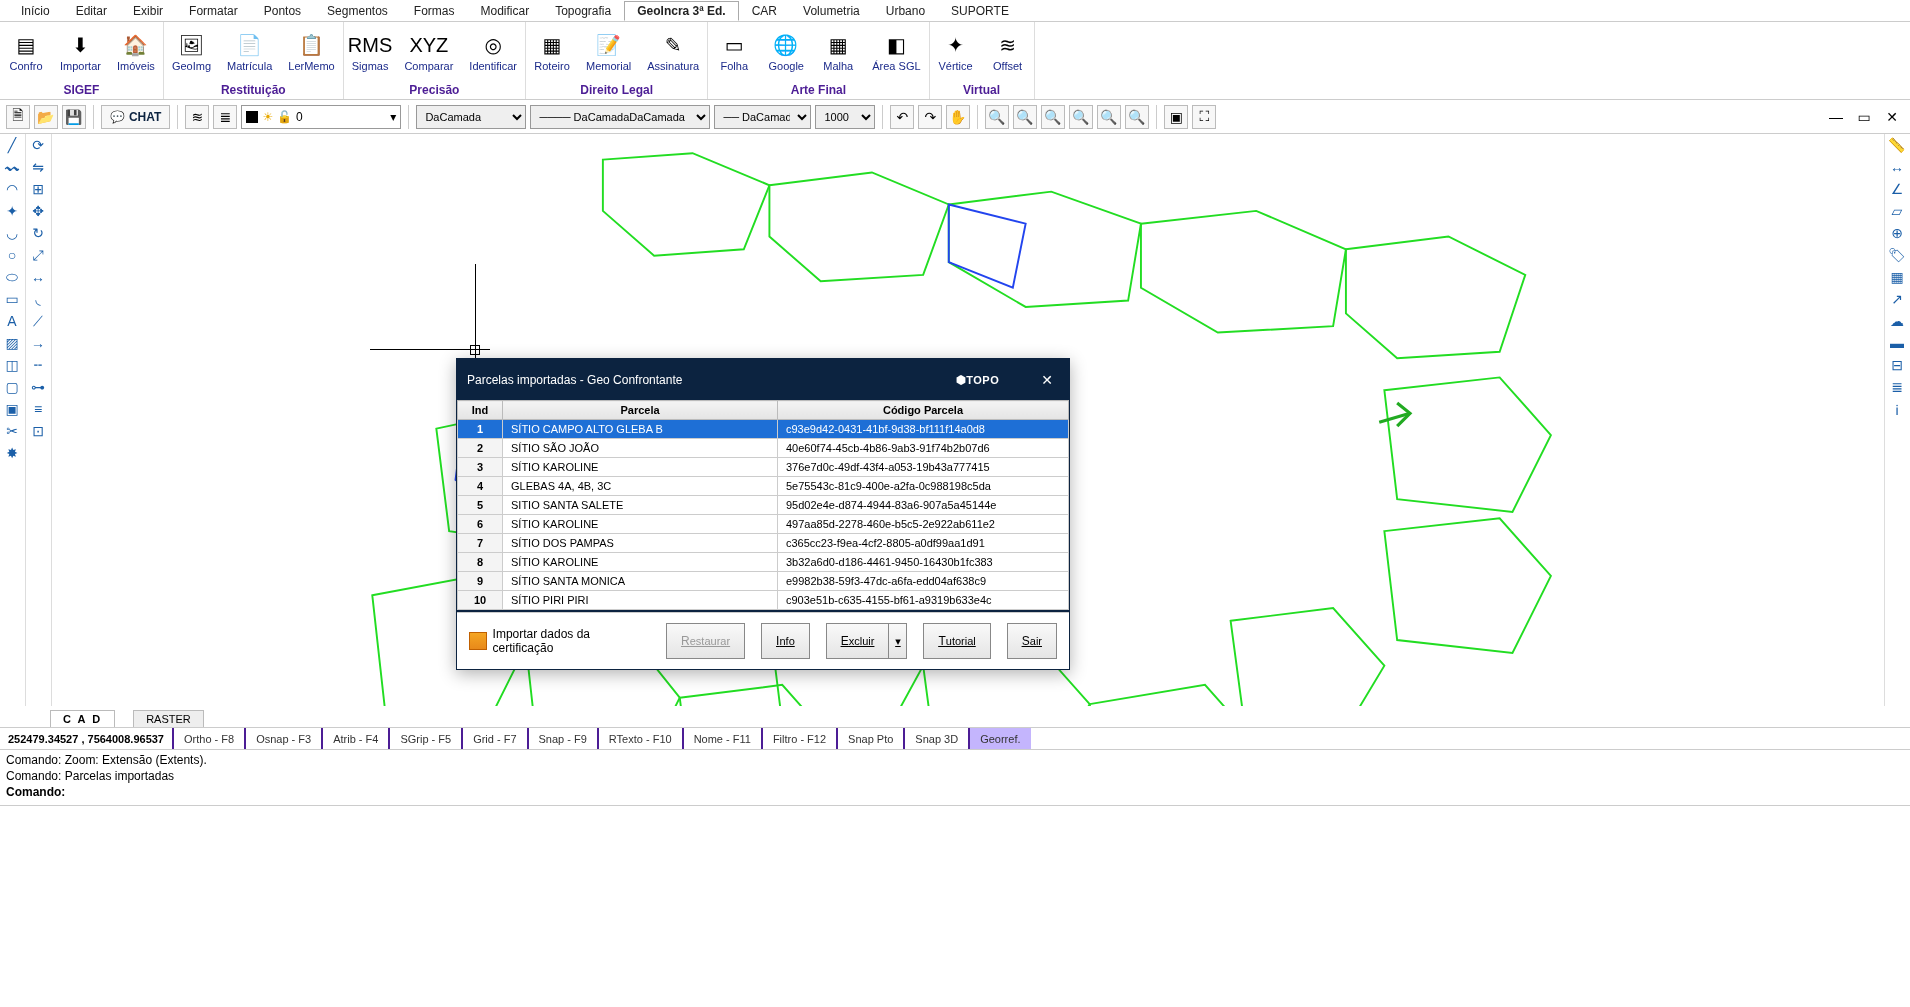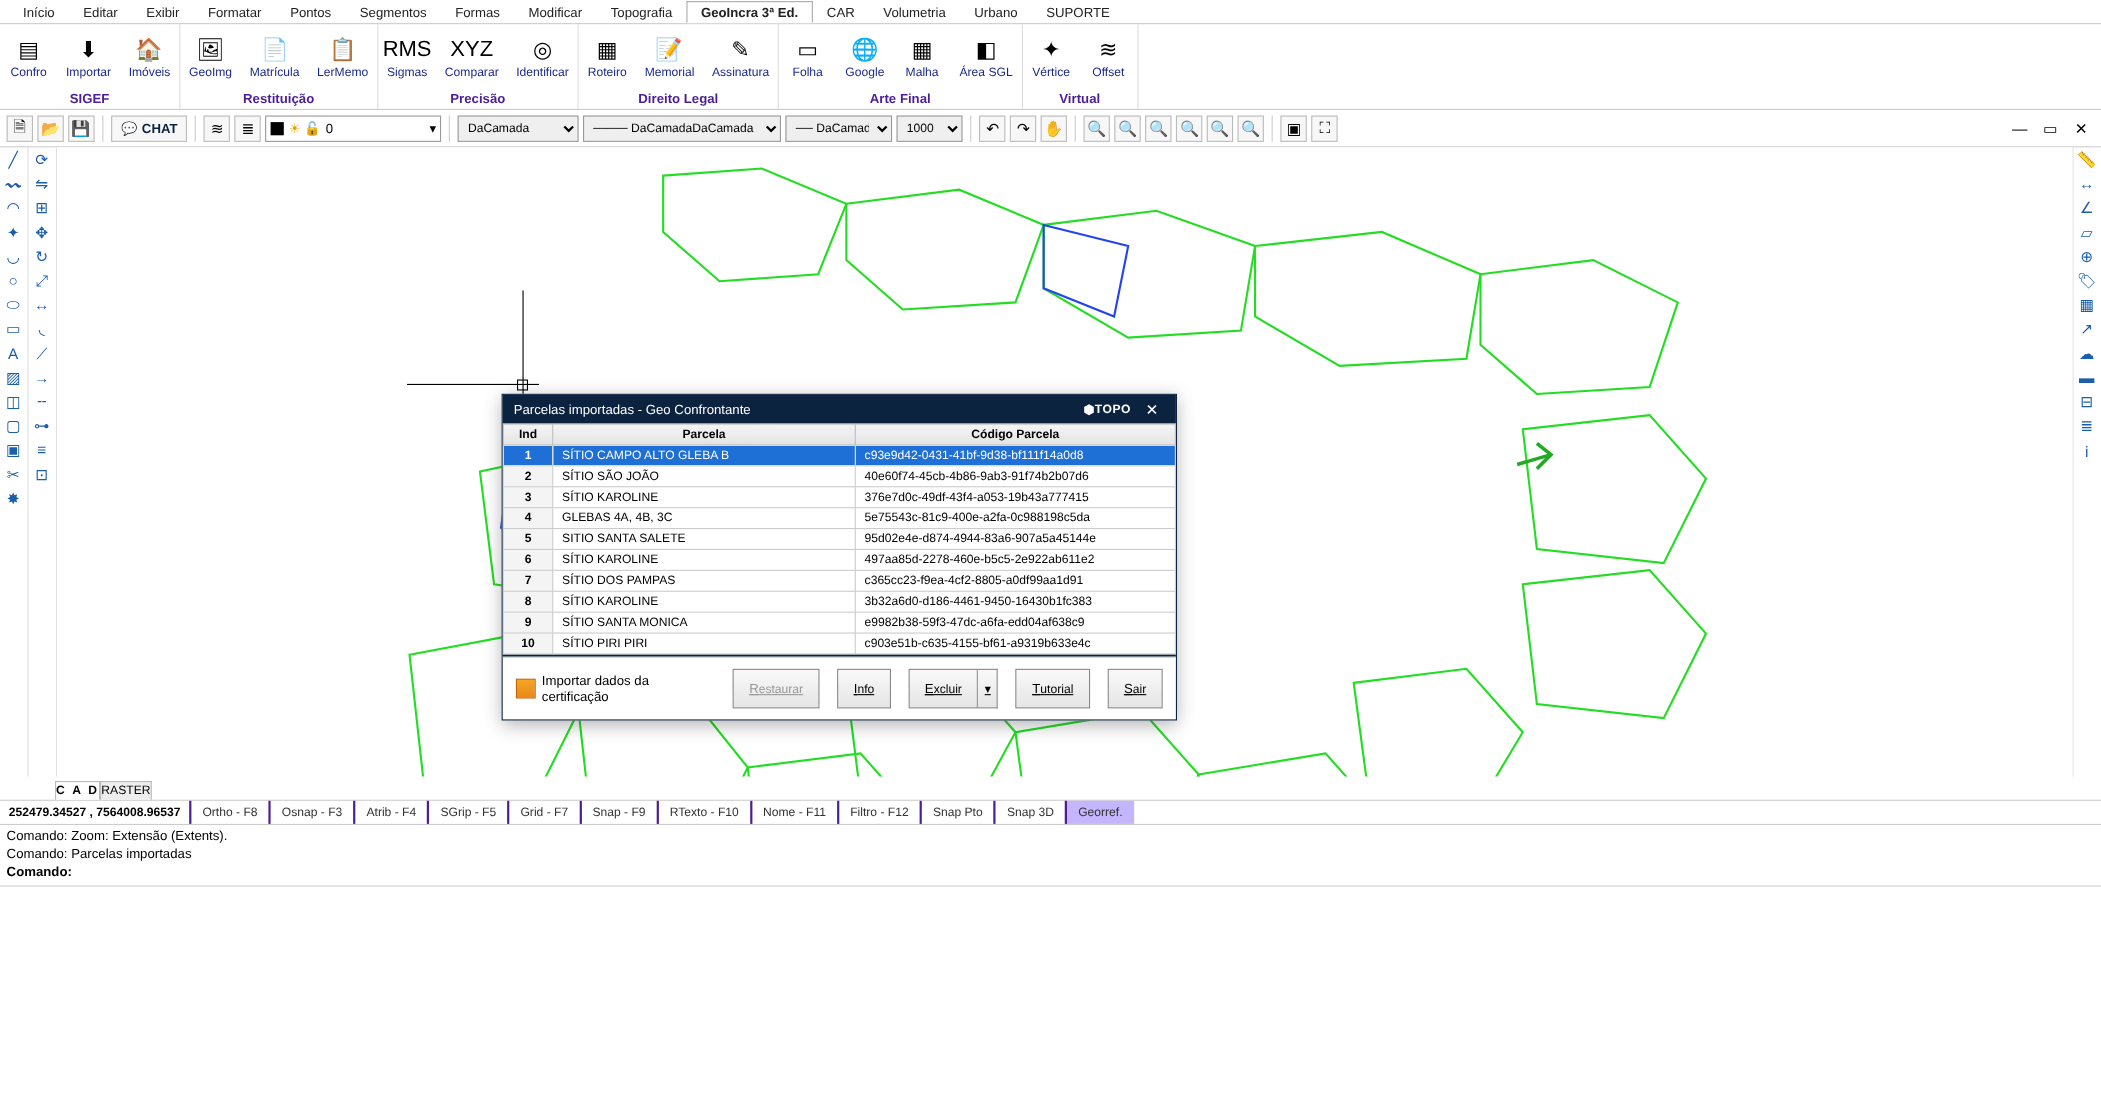--- a/index.html
+++ b/index.html
@@ -32,43 +32,43 @@
 
 .main { display:flex; height:572px; position:relative; }
 .vtool { width:26px; display:flex; flex-direction:column; border-right:1px solid #ddd; }
 .vtool.right { border-right:none; border-left:1px solid #ddd; }
 .vbtn { width:24px; height:22px; display:flex; align-items:center; justify-content:center; cursor:pointer; font-size:14px; color:#1b5fa8; }
 .canvas { flex:1; position:relative; background:#fff; overflow:hidden; }
 .canvas svg { position:absolute; inset:0; }
 
 
 .dialog { position:absolute; left:456px; top:224px; width:614px; background:#fff; border:1px solid #0c2340; box-shadow:0 4px 16px rgba(0,0,0,0.3); z-index:50; }
-.dialog .titlebar { background:#0c2340; color:#fff; height:26px; display:flex; align-items:center; padding:0 10px; font-size:11px; }
+.dialog .titlebar { background:#0c2340; color:#fff; height:41px; display:flex; align-items:center; padding:0 10px; font-size:11px; }
 .dialog .titlebar .spacer { flex:1; }
-.dialog .titlebar .logo { font-weight:bold; font-size:11px; margin-right:7px; letter-spacing:.5px; }
+.dialog .titlebar .logo { font-weight:bold; font-size:11px; margin-right:36px; letter-spacing:.5px; }
 .dialog .titlebar .close { cursor:pointer; padding:0 6px; font-size:14px; }
 .dialog .tbl { width:100%; border-collapse:collapse; table-layout:fixed; }
 .dialog .tbl th { background:linear-gradient(#f4f4f4,#e4e4e4); border:1px solid #bbb; padding:3px 6px; font-weight:bold; font-size:11px; }
 .dialog .tbl td { border:1px solid #ccc; padding:3px 8px; font-size:11px; white-space:nowrap; overflow:hidden; text-overflow:ellipsis; }
 .dialog .tbl td.ind { text-align:center; font-weight:bold; background:#f4f4f4; }
 .dialog .tbl tr.sel td { background:#1e6fd6; color:#fff; }
 .dialog .tbl tr.sel td.ind { background:#1e6fd6; color:#fff; }
 .dialog .tbl-wrap { max-height:252px; overflow-y:scroll; border-bottom:2px solid #0c2340; }
 .dialog .dlg-footer { display:flex; align-items:center; padding:10px 12px; gap:16px; border-top:1px solid #ccc; }
 .dialog .dlg-footer .fimp { display:flex; align-items:center; gap:6px; flex:1; font-size:11px; }
 .dialog .dlg-footer .sigef-ic { width:18px; height:18px; background:linear-gradient(#f5a623,#e8891a); border:1px solid #c06000; }
 .dlg-btn { height:36px; padding:0 14px; border:1px solid #888; background:linear-gradient(#f9f9f9,#e5e5e5); cursor:pointer; font-size:11px;text-decoration:underline; }
 .dlg-btn.disabled { color:#999; }
 .dlg-btn .u { text-decoration:underline; }
 .btn-split { display:flex; }
 .btn-split .caret { width:18px; padding:0; border-left:none; }
 
 
 .view-tabs { display:flex; height:22px; border-bottom:1px solid #ccc; padding-left:50px; align-items:flex-end; }
-.view-tabs .vt { padding:2px 0; border:1px solid #bbb; border-bottom:none; background:#eee; font-size:11px; cursor:pointer; margin-right:0; }
+.view-tabs .vt { padding:2px 12px; border:1px solid #bbb; border-bottom:none; background:#eee; font-size:11px; cursor:pointer; margin-right:18px; }
 .view-tabs .vt.active { background:#fff; font-weight:bold; letter-spacing:2px; }
 
 
 .status-row { display:flex; height:22px; align-items:center; border-bottom:1px solid #ccc; }
 .status-row .coord { padding:0 8px; font-size:11px; font-weight:bold; min-width:165px; }
 .status-row .sb { padding:0 10px; border-left:2px solid #4c1d95; height:100%; display:flex; align-items:center; font-size:11px; cursor:pointer; color:#333; }
 .status-row .sb.active { background:#c4b5fd; }
 
 
 .cmd-area { padding:2px 6px; font-size:12px; font-family:Verdana,sans-serif; height:56px; border-bottom:1px solid #ccc; background:#fff; line-height:16px; }

